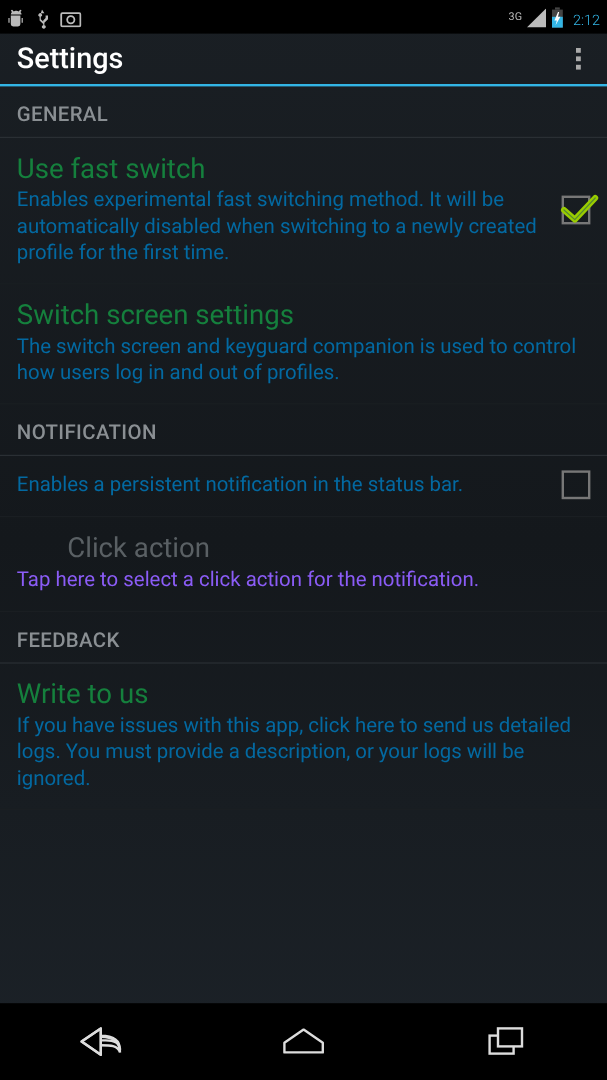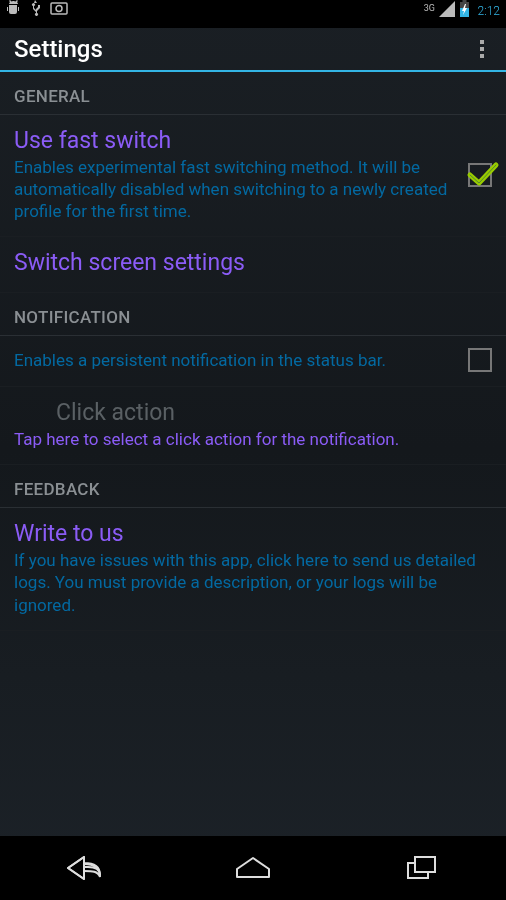--- a/index.html
+++ b/index.html
@@ -9,21 +9,21 @@
     background: linear-gradient(180deg, #1a1f24 0%, #14181c 50%, #1c2228 100%);
     font-family: Roboto, "Helvetica Neue", Arial, sans-serif;
     color: #e8e8e8;
     overflow: hidden;
     position: relative;
   }
   .status-bar {
     height: 28px;
     background: #000;
     display: flex;
-    align-items: flex-start;
+    align-items: flex-end;
     padding: 0 6px;
     font-size: 14px;
   }
   .status-left { display: flex; gap: 8px; align-items: center; }
   .status-right { margin-left: auto; display: flex; gap: 4px; align-items: center; }
   .status-ico { color: #bbb; fill: #bbb; }
   .clock { color: #33b5e5; font-size: 12px; font-weight: 300; margin-left: 4px; }
   .app-bar {
     height: 44px;
     display: flex;
@@ -43,21 +43,21 @@
     border-bottom: 1px solid #2a2f34;
     letter-spacing: 0.3px;
   }
   .row {
     display: flex;
     align-items: center;
     padding: 12px 14px 14px;
     border-bottom: 1px solid #1a1e22;
   }
   .row-text { flex: 1; padding-right: 10px; }
-  .row-title { font-size: 23px; color: #8b5cf6; font-weight: 400; margin-bottom: 2px; }
+  .row-title { font-size: 23px; color: #15803d; font-weight: 400; margin-bottom: 2px; }
   .row-sub { font-size: 17px; color: #0369a1; line-height: 1.3; }
   .disabled .row-title { color: #5a6064; margin-left: 42px; }
   .disabled .row-sub { color: #8b5cf6; }
   .checkbox {
     width: 24px; height: 24px;
     border: 2px solid #777;
     position: relative;
     flex-shrink: 0;
   }
   .check-svg { position: absolute; top: -6px; left: -4px; }
@@ -135,20 +135,21 @@
       <svg class="check-svg" width="34" height="30" viewBox="0 0 34 30">
         <path d="M4 16 L13 24 L30 6" stroke="#9c0" stroke-width="5" fill="none" stroke-linecap="round" stroke-linejoin="round"></path>
         <path d="M4 16 L13 24 L30 6" stroke="#583" stroke-width="1" fill="none" stroke-linecap="round" stroke-linejoin="round"></path>
       </svg>
     </div>
   </div>
 
   <div class="row">
     <div class="row-text">
       <div class="row-title">Switch screen settings</div>
+      <div class="row-sub">The switch screen and keyguard companion is used to control how users log in and out of profiles.</div>
     </div>
   </div>
 
   <div class="section-header">NOTIFICATION</div>
 
   <div class="row">
     <div class="row-text">
       <div class="row-sub">Enables a persistent notification in the status bar.</div>
     </div>
     <div class="checkbox"></div>

